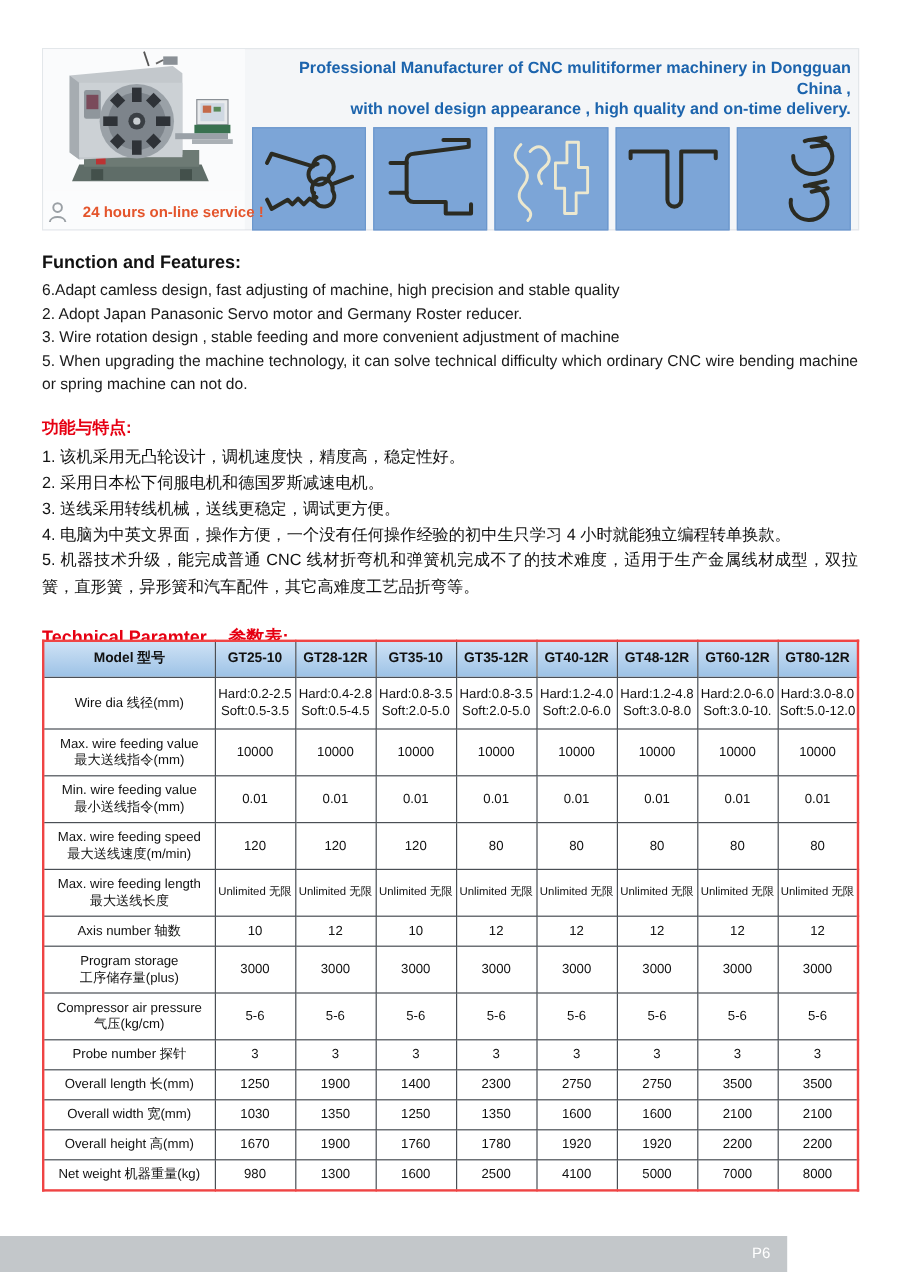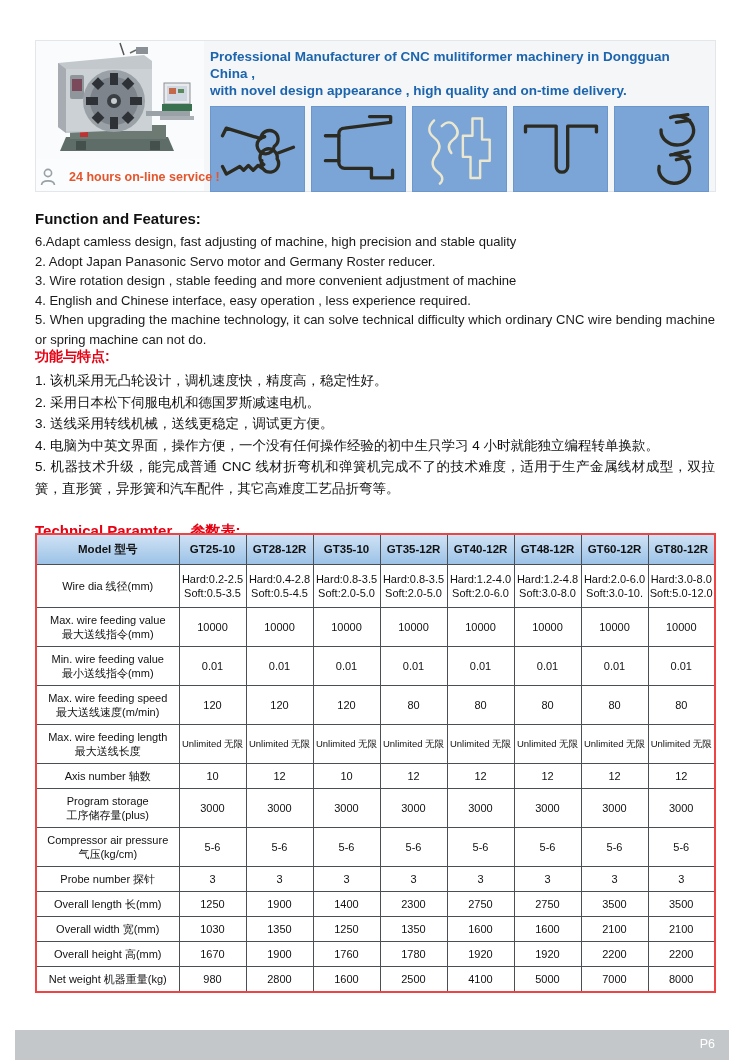--- a/index.html
+++ b/index.html
@@ -9,21 +9,21 @@
 
   
   .banner { position:absolute; left:35px; top:40px; width:681px; height:152px;
             background:#f4f6f8; border:1px solid #e3e7ea; display:flex; }
   .machine-box { position:relative; width:168px; height:100%; background:#fbfcfd; flex:none; }
   .machine-box svg { display:block; width:100%; height:118px; }
   .service-line { position:absolute; left:4px; bottom:5px; display:flex; align-items:center; gap:13px; }
   .service-line svg { width:16px; height:18px; }
   .service-text { font-size:12.5px; font-weight:bold; color:#e4552c; white-space:nowrap; }
   .banner-right { flex:1; display:flex; flex-direction:column; padding:7px 6px 8px 6px; }
-  .headline { text-align:left; font-weight:bold; font-size:13.5px; line-height:17px;
+  .headline { text-align:right; font-weight:bold; font-size:13.5px; line-height:17px;
               color:#1c64ad; margin-bottom:7px; }
   .tiles { display:flex; gap:6px; flex:1; }
   .tile { flex:1; background:#7ca5d7; border:1px solid #6b97cc; }
   .tile svg { display:block; width:100%; height:100%; }
 
   
   .features-en { margin:20px 35px 0 35px; }
   .features-en h2 { font-size:15px; font-weight:bold; color:#111; margin-bottom:5px; }
   .features-en p { font-size:13px; line-height:19.5px; text-align:justify; }
   .features-zh { margin:4px 35px 0 35px; }
@@ -36,21 +36,21 @@
   table.spec { border-collapse:collapse; margin:0 35px; width:681px; table-layout:fixed;
                border:2px solid #ef4444; }
   table.spec td, table.spec th { border:1px solid #4a4f55; text-align:center; vertical-align:middle;
                font-size:11px; line-height:14px; padding:5px 1px; font-weight:normal; color:#111;
                overflow:hidden; }
   table.spec thead th { background:linear-gradient(#cfe2f5,#9cc2e6); font-weight:bold;
                font-size:11.5px; height:30px; padding:3px 1px; }
   table.spec .rowlabel { font-size:11px; }
   table.spec .small td.val { font-size:9.5px; }
   table.spec .dualrow td { padding:7px 1px; }
-  .footer { position:absolute; left:15px; bottom:0; width:714px; height:30px; background:#c3c7ca; }
+  .footer { position:absolute; left:0; bottom:0; width:656px; height:30px; background:#c3c7ca; }
   .footer span { position:absolute; right:14px; top:7px; color:#fff; font-size:12.5px; }
 
   .wire-dark { stroke:#2b2b22; stroke-width:3.5; fill:none; stroke-linecap:round; stroke-linejoin:round; }
   .wire-light { stroke:#ece8cf; stroke-width:2.5; fill:none; stroke-linecap:round; stroke-linejoin:round; }
 </style>
 </head>
 <body>
 
 <div class="page">
 
@@ -143,21 +143,20 @@
         </div>
       </div>
     </div>
   </div>
 
   <div class="features-en" style="position:absolute; top:190px; left:0; right:0; margin:20px 35px 0 35px;">
     <h2>Function and Features:</h2>
     <p>6.Adapt camless design, fast adjusting of machine, high precision and stable quality</p>
     <p>2. Adopt Japan Panasonic Servo motor and Germany Roster reducer.</p>
     <p>3. Wire rotation design , stable feeding and more convenient adjustment of machine</p>
-    <p>4. English and Chinese interface, easy operation , less experience required.</p>
     <p>5. When upgrading the machine technology, it can solve technical difficulty which ordinary CNC wire bending machine or spring machine can not do.</p>
   </div>
 
   <div class="features-zh" style="position:absolute; top:348px; left:0; right:0; margin:0 35px;">
     <h2>功能与特点:</h2>
     <p>1. 该机采用无凸轮设计，调机速度快，精度高，稳定性好。</p>
     <p>2. 采用日本松下伺服电机和德国罗斯减速电机。</p>
     <p>3. 送线采用转线机械，送线更稳定，调试更方便。</p>
     <p>4. 电脑为中英文界面，操作方便，一个没有任何操作经验的初中生只学习 4 小时就能独立编程转单换款。</p>
     <p>5. 机器技术升级，能完成普通 CNC 线材折弯机和弹簧机完成不了的技术难度，适用于生产金属线材成型，双拉簧，直形簧，异形簧和汽车配件，其它高难度工艺品折弯等。</p>
@@ -370,21 +369,21 @@
           <td class="val">1920</td>
           <td class="val">1920</td>
           <td class="val">2200</td>
           <td class="val">2200</td>
         </tr>
         <tr>
           <td class="rowlabel">
             <div>Net weight 机器重量(kg)</div>
           </td>
           <td class="val">980</td>
-          <td class="val">2800</td>
+          <td class="val">1300</td>
           <td class="val">1600</td>
           <td class="val">2500</td>
           <td class="val">4100</td>
           <td class="val">5000</td>
           <td class="val">7000</td>
           <td class="val">8000</td>
         </tr>
       </tbody>
   </table>
 

